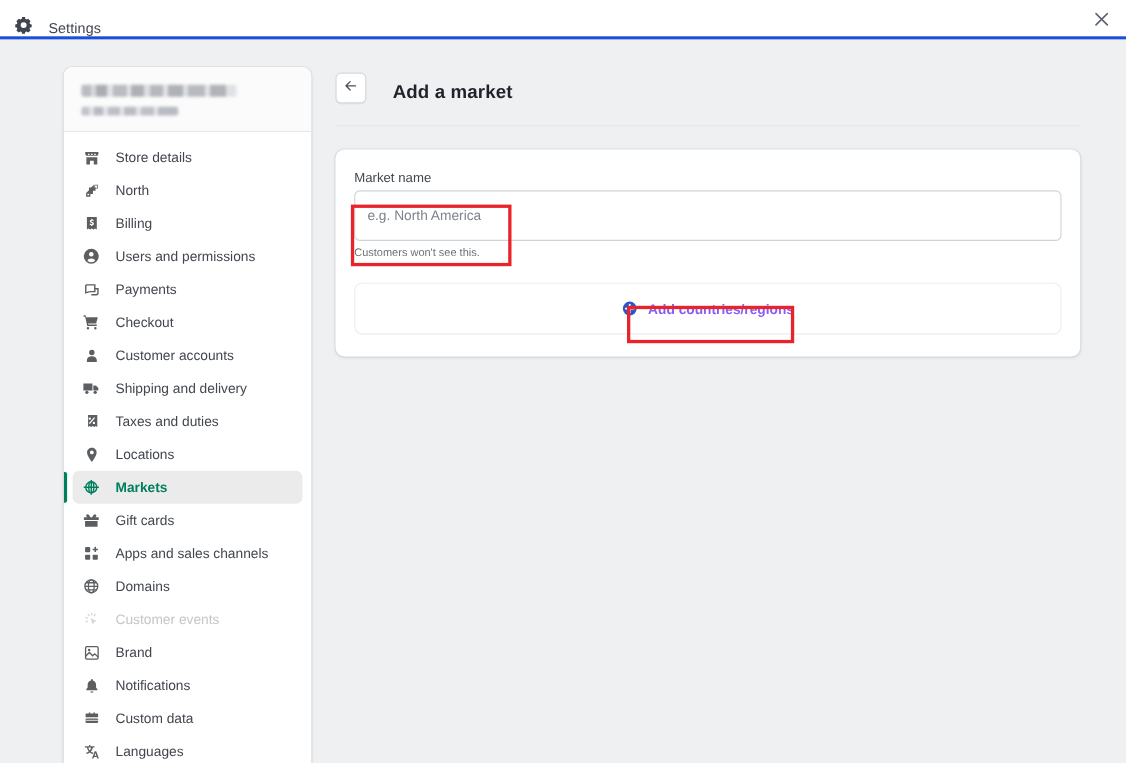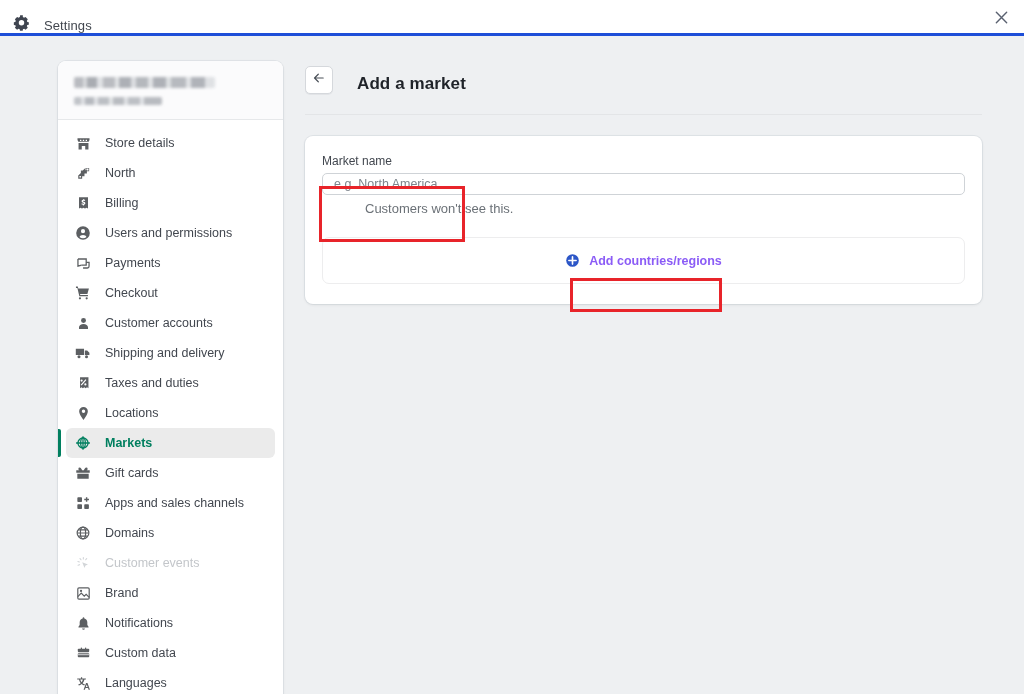--- a/index.html
+++ b/index.html
@@ -154,36 +154,35 @@
     box-shadow: 0 0 0 1px rgba(6,44,82,.06), 0 1px 3px rgba(64,66,69,.10);
     padding: 18px 17px 20px 17px;
   }
   .field-label {
     font-size: 12px;
     color: #42474f;
     margin-bottom: 5px;
   }
   .text-input {
     width: 100%;
-    height: 22px;
+    height: 46px;
     border: 1px solid #cfd3d7;
     border-radius: 5px;
     background: #ffffff;
     padding: 0 11px;
     font-size: 12.5px;
     color: #4b5159;
     font-family: "Liberation Sans", sans-serif;
     outline: none;
   }
   .text-input::placeholder { color: #7d848c; }
   .help-text {
     margin-top: 6px;
-    font-size: 13px;
+    font-size: 10px;
     color: #6b7177;
-    padding-left: 43px;
   }
   .region-box {
     margin-top: 21px;
     height: 47px;
     border: 1px solid #ededee;
     border-radius: 7px;
     display: flex; align-items: center; justify-content: center;
     background: #ffffff;
   }
   .add-link {

